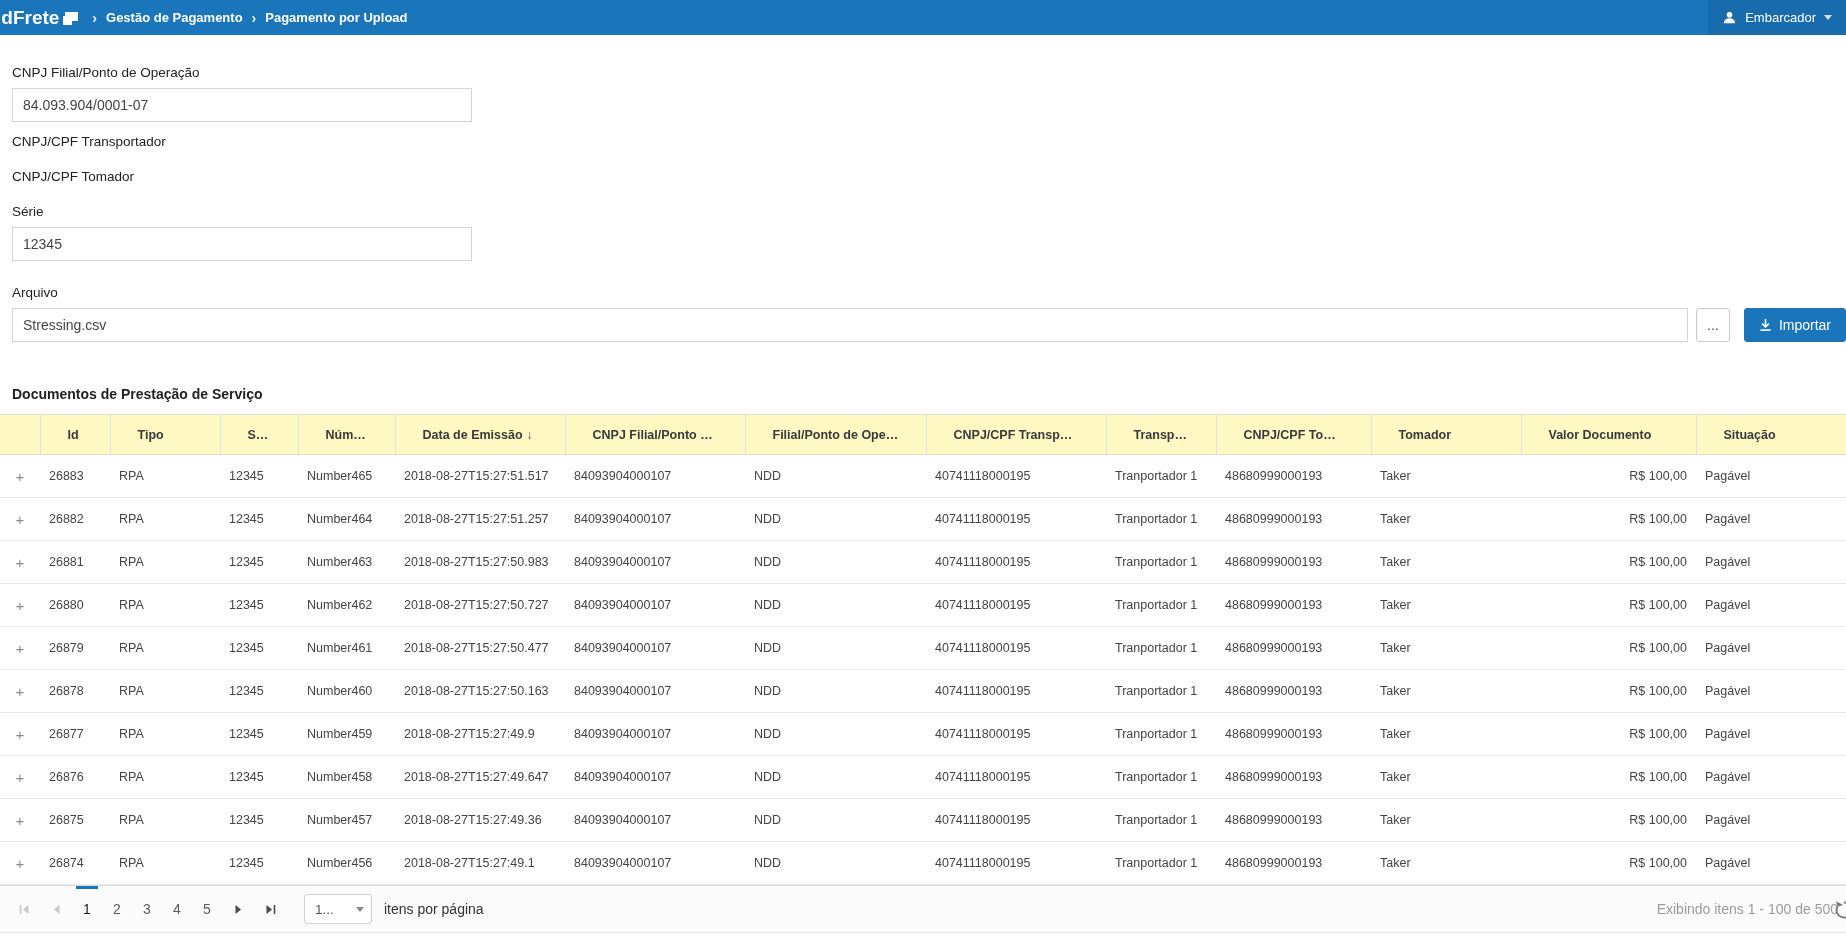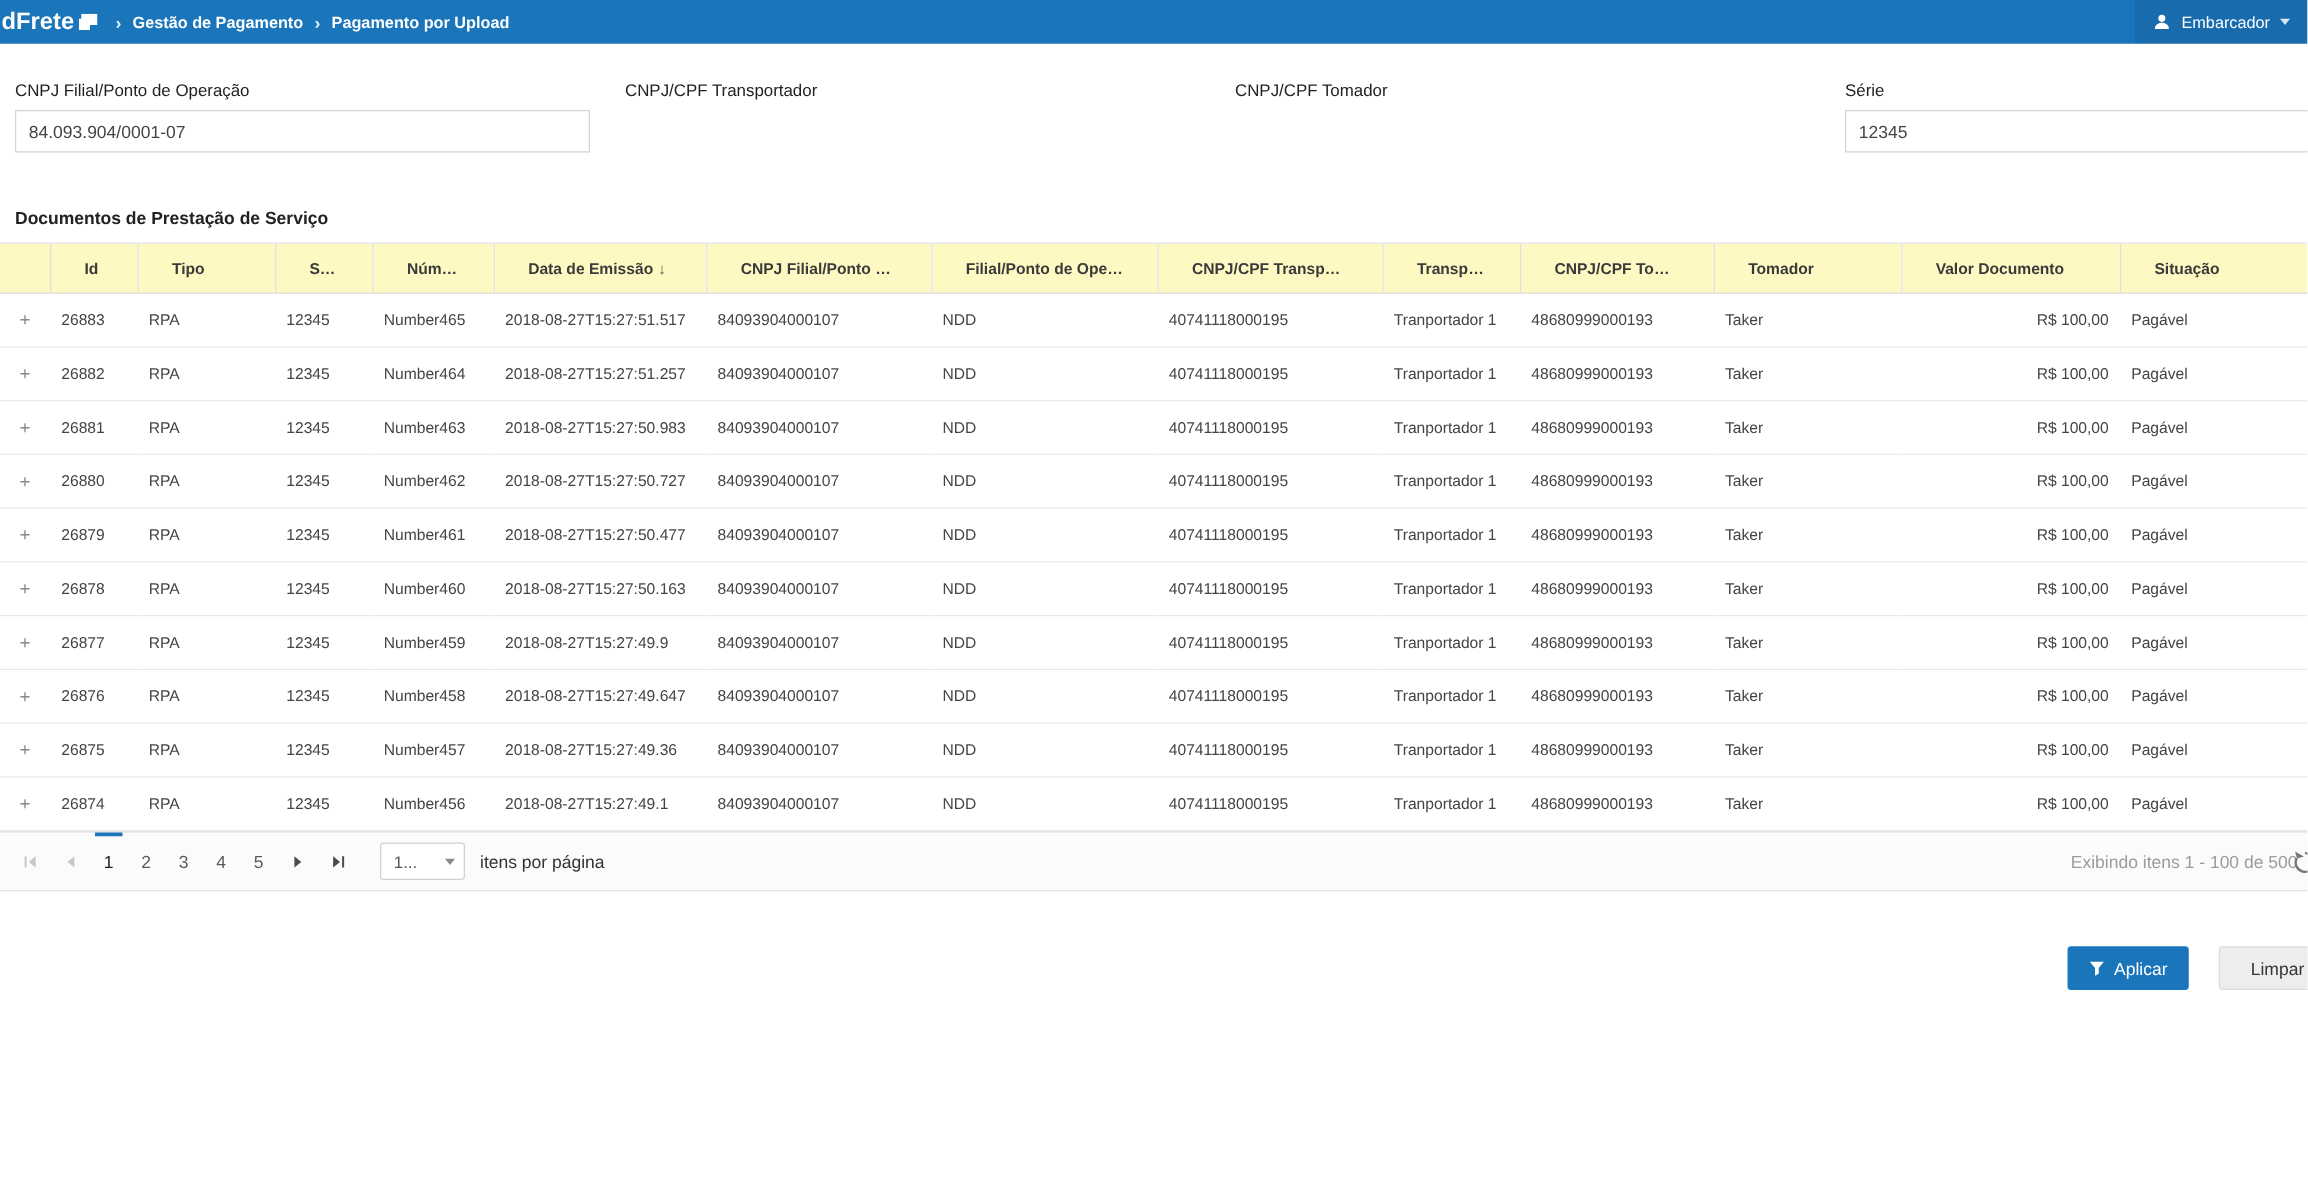--- a/index.html
+++ b/index.html
@@ -21,21 +21,21 @@
   .crumb { color: #fff; text-decoration: none; cursor: pointer; }
   .crumb-sep { font-size: 14px; font-weight: bold; color: #e8f1f8; }
   .user-menu {
     margin-left: auto; height: 100%; display: flex; align-items: center; gap: 8px;
     padding: 0 14px 0 14px; background: rgba(0,0,0,0.07); cursor: pointer; font-size: 13px;
   }
   .caret-down { width: 0; height: 0; border-left: 4px solid transparent; border-right: 4px solid transparent; border-top: 5px solid #d8e7f3; }
 
   
   .filters { padding: 30px 0 0 12px; }
-  .field-row { display: flex; gap: 28px; }
+  .field-row { display: flex; gap: 12px; flex-direction: column; }
   .field { width: 460px; flex: none; }
   .field label { display: block; font-size: 13.5px; color: #222; margin-bottom: 8px; }
   .field input {
     width: 100%; height: 34px; border: 1px solid #d4d4d4; border-radius: 0;
     padding: 0 10px; font-size: 14px; color: #444; outline: none;
     font-family: "Liberation Sans", sans-serif; background: #fff;
   }
   .file-row-wrap { margin-top: 24px; }
   .file-row { display: flex; align-items: center; }
   .file-input {
@@ -151,20 +151,38 @@
     </div>
     <div class="field">
       <label>CNPJ/CPF Tomador</label>
     </div>
     <div class="field">
       <label>Série</label>
       <input type="text" value="12345" style="">
     </div>
   </div>
 
+  <div class="file-row-wrap">
+    <div class="field" style="width:auto;">
+      <label>Arquivo</label>
+      <div class="file-row">
+        <input type="text" class="file-input" readonly="" value="Stressing.csv" style="">
+        <button class="browse-btn">...</button>
+        <button class="import-btn">
+          <span style="display:flex;">
+            <svg width="13" height="14" viewBox="0 0 14 15">
+                <path d="M7 1v8M3.4 6L7 9.6 10.6 6" stroke="#fff" stroke-width="1.7" fill="none"></path>
+                <path d="M1.5 13h11" stroke="#fff" stroke-width="1.7"></path>
+              </svg>
+          </span>
+          <span>Importar</span>
+        </button>
+      </div>
+    </div>
+  </div>
 </section>
 
 <h2 class="section-title">Documentos de Prestação de Serviço</h2>
 
 <table class="grid">
   <colgroup>
     <col style="width:40px">
       <col style="width:70px">
       <col style="width:110px">
       <col style="width:78px">

